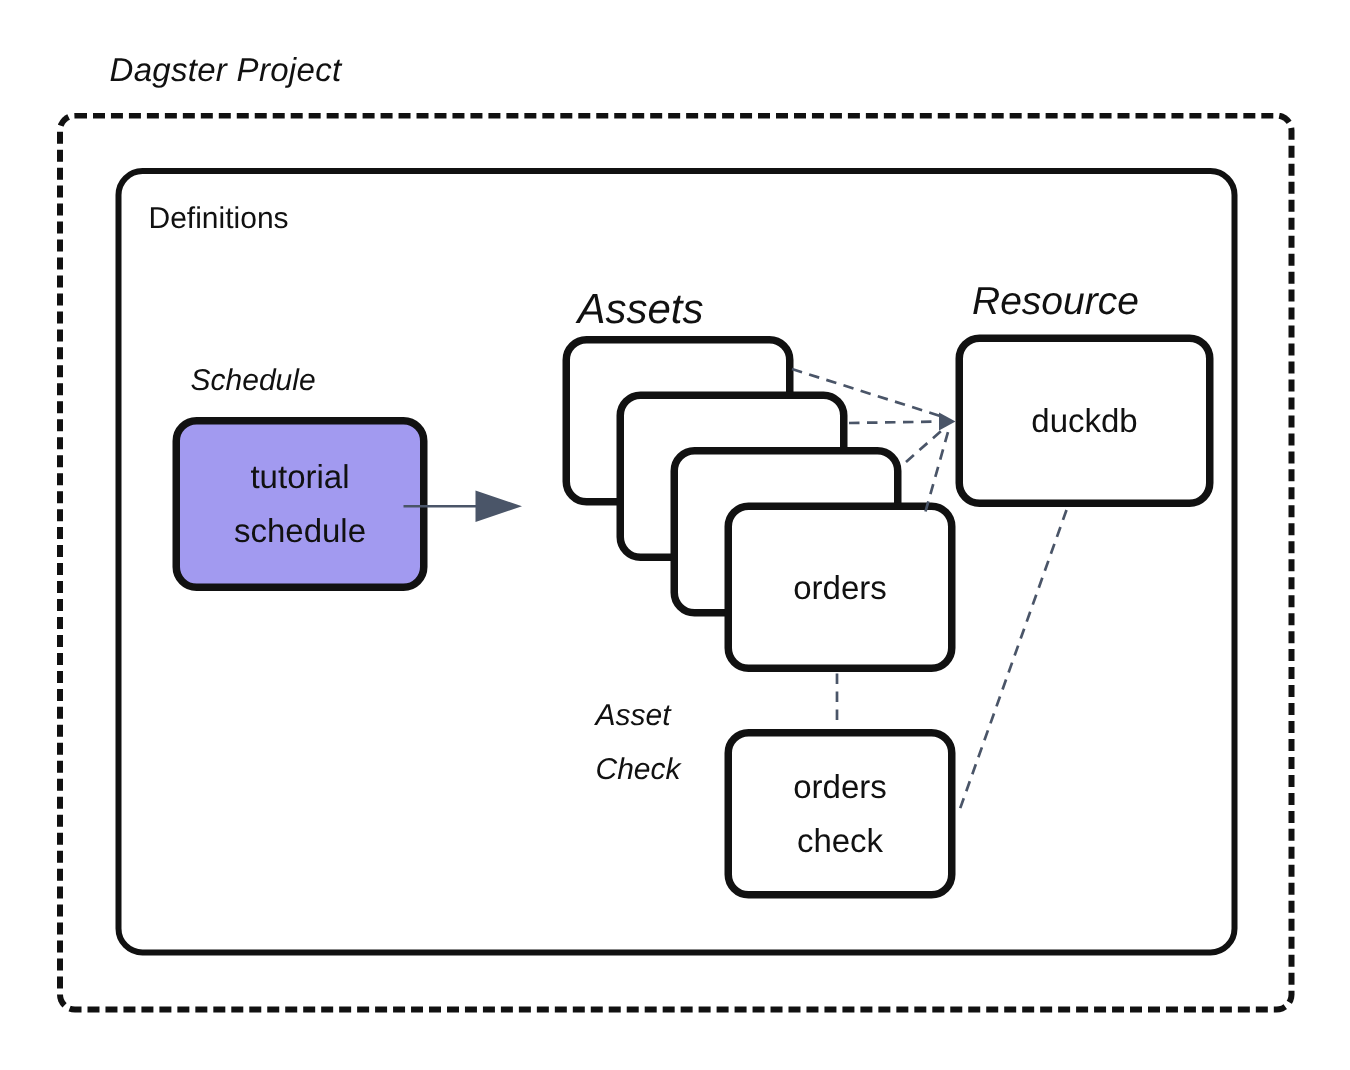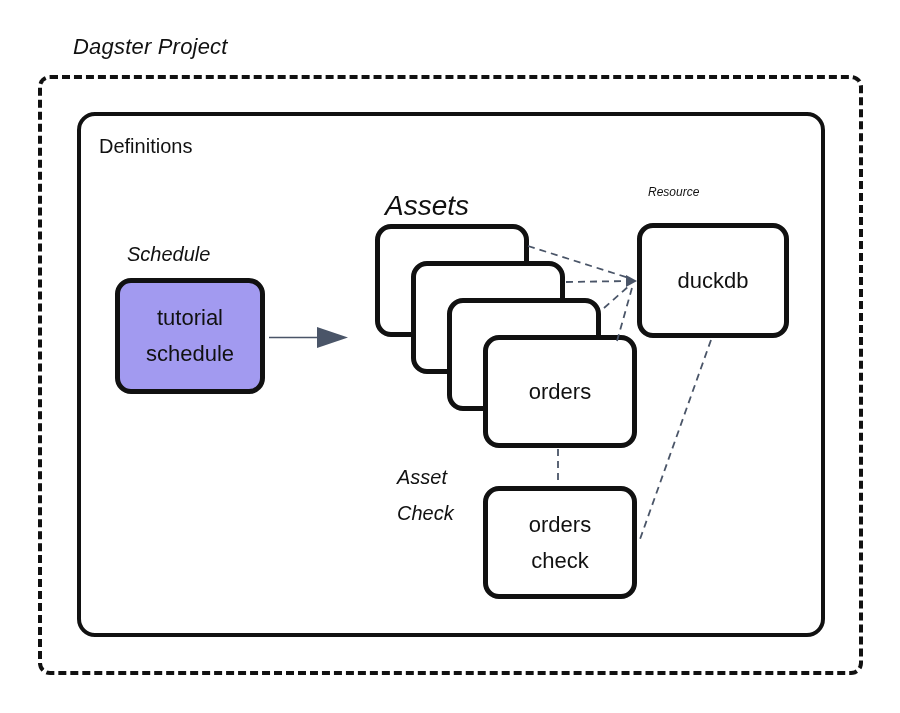--- a/index.html
+++ b/index.html
@@ -22,37 +22,37 @@
     border: 4px dashed #111; border-radius: 12px; box-sizing: border-box;
   }
   .inner-container {
     position: absolute; left: 77px; top: 112px; width: 748px; height: 525px;
     border: 4px solid #111; border-radius: 18px; box-sizing: border-box; background: #fff;
   }
   .definitions-label { left: 99px; top: 135px; font-size: 20px; }
 
   .schedule-label   { left: 127px; top: 243px; font-size: 20px; }
   .assets-label     { left: 385px; top: 190px; font-size: 28px; }
-  .resource-label   { left: 648px; top: 185px; font-size: 12px; }
+  .resource-label   { left: 648px; top: 185px; font-size: 26px; }
   .asset-check-label{ left: 397px; top: 459px; font-size: 20px; line-height: 36px; white-space: normal; width: 90px; }
 
   .node {
     position: absolute; box-sizing: border-box;
     background: #ffffff;
     border: 5px solid var(--node-border, #111);
     border-radius: 16px;
     display: flex; flex-direction: column; align-items: center; justify-content: center;
     font-size: 22px; line-height: 36px; text-align: center;
   }
-  .schedule-node { left: 115px; top: 278px; width: 150px; height: 116px; background: var(--schedule-fill, #a29af0); z-index: 4; }
+  .schedule-node { left: 115px; top: 278px; width: 170px; height: 116px; background: var(--schedule-fill, #a29af0); z-index: 4; }
   .asset-box-1 { left: 375px; top: 224px; width: 154px; height: 113px; z-index: 1; }
   .asset-box-2 { left: 411px; top: 261px; width: 154px; height: 113px; z-index: 2; }
   .asset-box-3 { left: 447px; top: 298px; width: 154px; height: 113px; z-index: 3; }
   .orders-aggregation-node { left: 483px; top: 335px; width: 154px; height: 113px; z-index: 4; line-height: 34px; }
-  .duckdb-node { left: 637px; top: 223px; width: 152px; height: 115px; z-index: 4; }
+  .duckdb-node { left: 637px; top: 223px; width: 172px; height: 115px; z-index: 4; }
   .orders-check-node { left: 483px; top: 486px; width: 154px; height: 113px; z-index: 4; line-height: 36px; }
 
   svg.overlay { position: absolute; left: 0; top: 0; z-index: 6; pointer-events: none; }
   .connector { stroke: var(--connector, #4a5568); stroke-width: 1.8; stroke-dasharray: 7 5; fill: none; }
   .solid-line { stroke: var(--connector, #4a5568); stroke-width: 1.6; fill: none; }
   .arrow-fill { fill: var(--connector, #4a5568); stroke: none; }
 </style>
 </head>
 <body>
 

